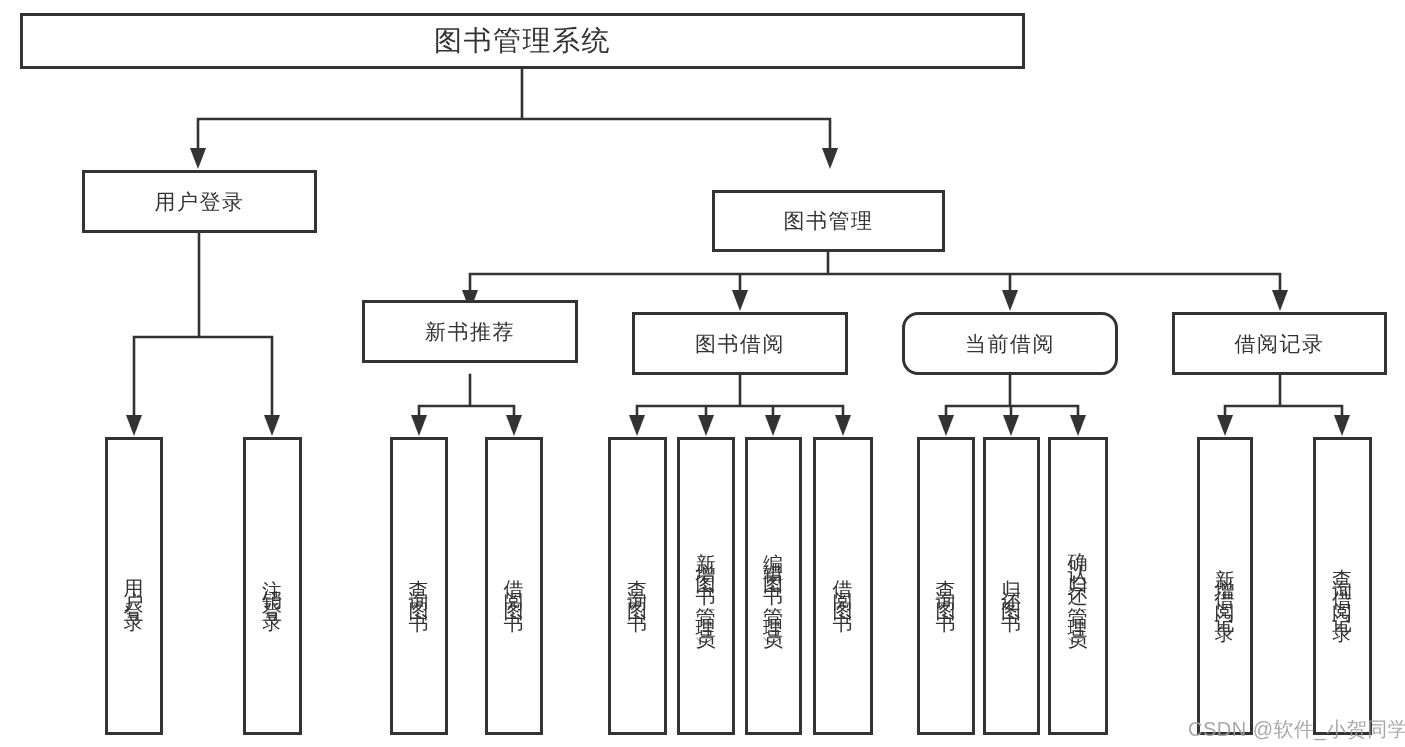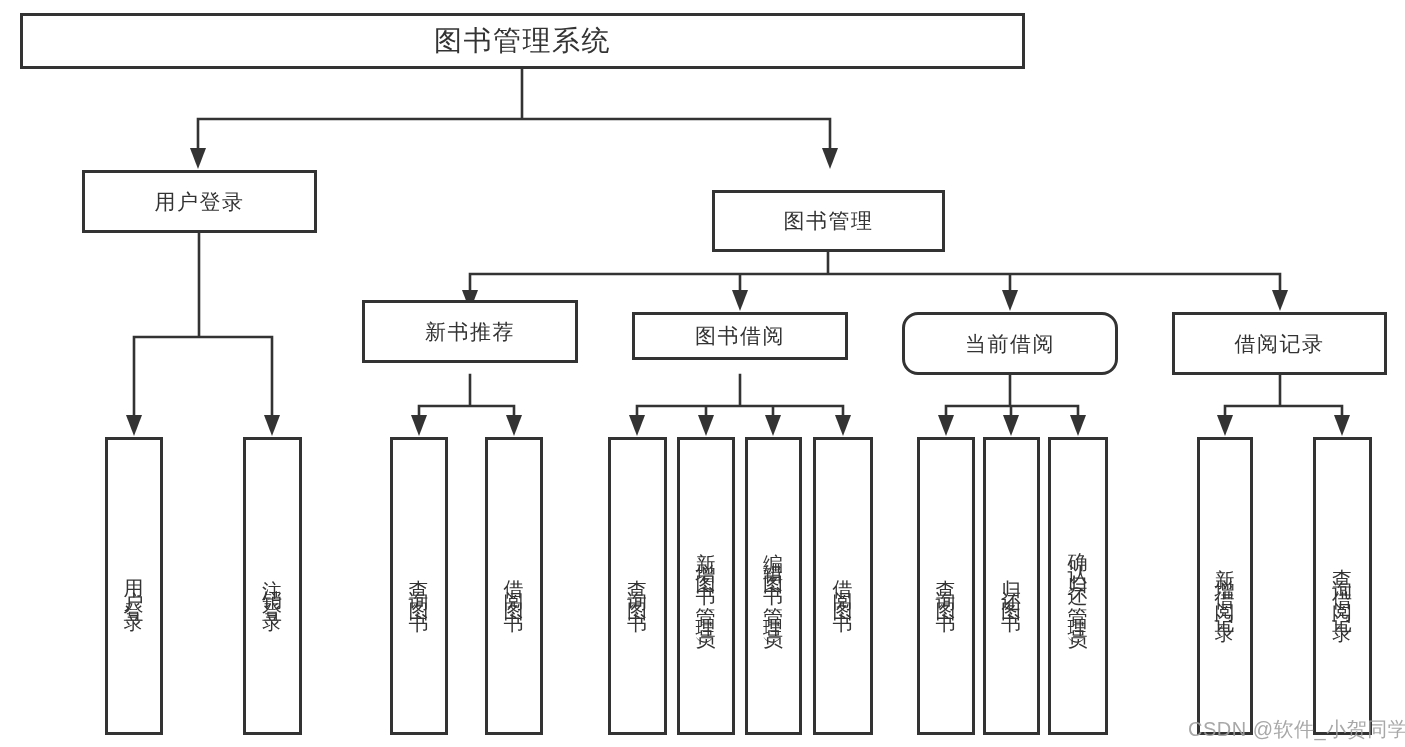--- a/index.html
+++ b/index.html
@@ -84,21 +84,21 @@
   <div class="node node-h" style="left:82px;top:170px;width:235px;height:63px;">
     <span>用户登录</span>
   </div>
   <div class="node node-h" style="left:712px;top:170px;width:233px;height:62px;margin-top:20px;">
     <span>图书管理</span>
   </div>
 
   <div class="node node-h" style="left:362px;top:300px;width:216px;height:63px;">
     <span>新书推荐</span>
   </div>
-  <div class="node node-h" style="left:632px;top:312px;width:216px;height:48px;">
+  <div class="node node-h" style="left:632px;top:312px;width:216px;height:63px;">
     <span>图书借阅</span>
   </div>
   <div class="node node-h" style="left:902px;top:312px;width:216px;height:63px;border-radius:16px;">
     <span>当前借阅</span>
   </div>
   <div class="node node-h" style="left:1172px;top:312px;width:215px;height:63px;">
     <span>借阅记录</span>
   </div>
 
   <div class="node leaf" style="left:105px;top:437px;width:58px;height:298px;">

